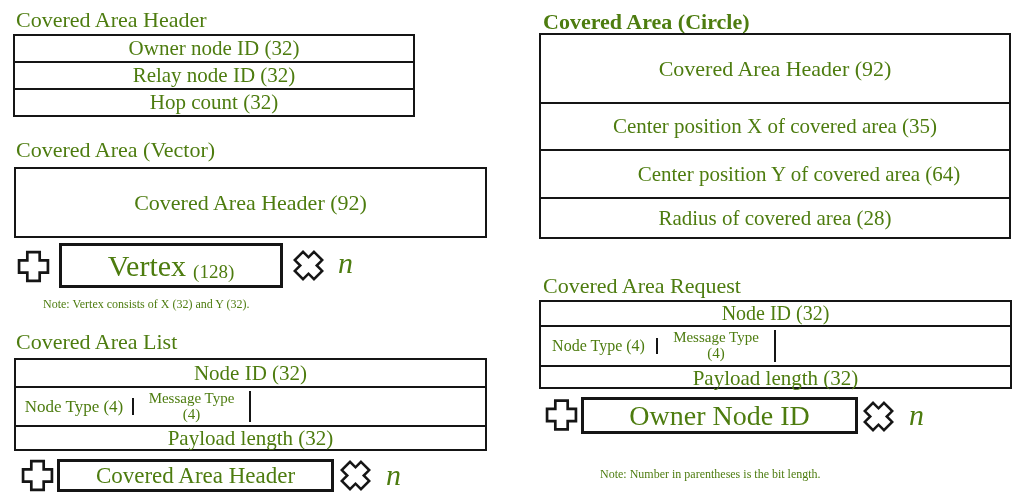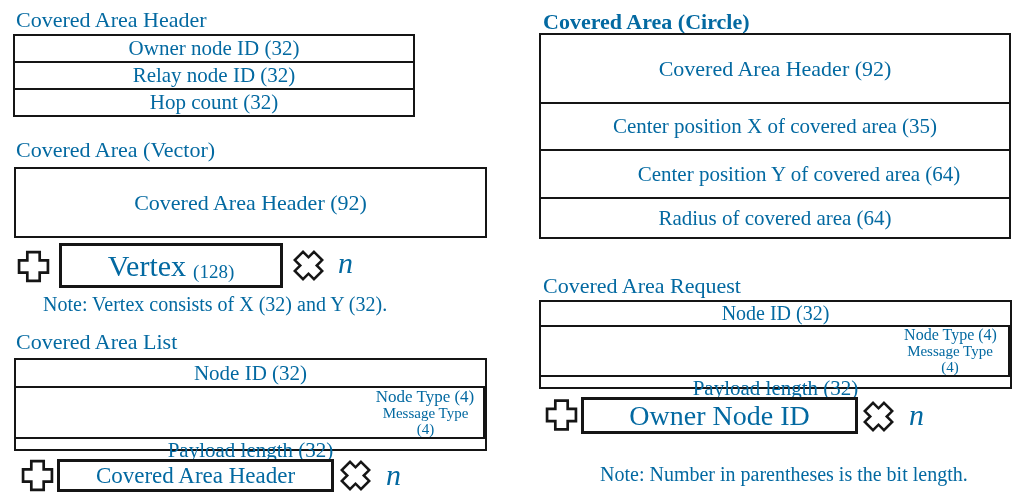--- a/index.html
+++ b/index.html
@@ -1,30 +1,30 @@
 <!DOCTYPE html>
 <html><head>
 <meta charset="utf-8">
 <style>
   html,body{margin:0;padding:0;background:#fff;}
   #stage{
     position:relative;width:1024px;height:503px;background:#fff;
-    font-family:"Liberation Serif","DejaVu Serif",serif;color:#0369a1;
+    font-family:"Liberation Serif","DejaVu Serif",serif;color:#4d7c0f;
     overflow:hidden;
   }
   .title{position:absolute;font-size:22px;line-height:24px;white-space:nowrap;}
   .fbox{position:absolute;border:2px solid #151515;background:#fff;display:flex;flex-direction:column;box-sizing:border-box;}
   .frow{display:flex;align-items:center;justify-content:center;white-space:nowrap;font-size:21px;line-height:1.05;}
   .frow + .frow{border-top:2px solid #151515;}
   .frow.grow{flex:1 1 auto;}
-  .splitrow{display:flex;flex-direction:column;align-items:flex-end;padding:0;}
+  .splitrow{display:flex;flex-direction:row;align-items:center;padding:0;}
   .cell{display:flex;flex-direction:column;align-items:center;justify-content:center;box-sizing:border-box;text-align:center;}
   .cell.divided{border-right:2px solid #151515;}
   .repeatbox{position:absolute;border:3px solid #151515;background:#fff;display:flex;align-items:center;justify-content:center;box-sizing:border-box;white-space:nowrap;}
-  .note{position:absolute;font-size:20px;line-height:22px;white-space:nowrap;}
+  .note{position:absolute;font-size:12px;line-height:22px;white-space:nowrap;}
   .nvar{position:absolute;font-style:italic;font-size:30px;line-height:30px;}
   .icon{position:absolute;display:block;}
   .icon svg{display:block;width:100%;height:100%;}
   .bits-small{font-size:19px;margin-left:7px;margin-top:12px;}
   .mt-line2{display:block;}
 </style>
 </head>
 <body>
 
 <div id="stage">
@@ -92,21 +92,21 @@
       </svg>
   </span>
   <div class="nvar" style="left:386px;top:460px;">n</div>
 
   <div class="title" style="left:543px;top:10px;font-weight:bold;">Covered Area (Circle)</div>
 
   <div class="fbox" style="left:539px;top:33px;width:472px;height:206px;">
     <div class="frow" style="flex:0 0 67px;font-size:22px;">Covered Area Header (92)</div>
     <div class="frow" style="flex:0 0 45px;">Center position X of covered area (35)</div>
     <div class="frow" style="flex:0 0 46px;padding-left:48px;">Center position Y of covered area (64)</div>
-    <div class="frow grow">Radius of covered area (64)</div>
+    <div class="frow grow">Radius of covered area (28)</div>
   </div>
 
   <div class="title" style="left:543px;top:274px;">Covered Area Request</div>
 
   <div class="fbox" style="left:539px;top:300px;width:473px;height:89px;">
     <div class="frow" style="flex:0 0 23px;font-size:20px;">Node ID (32)</div>
     <div class="frow splitrow" style="flex:0 0 38px;">
       <div class="cell divided" style="width:117px;font-size:16px;">Node Type (4)</div>
       <div class="cell divided" style="width:118px;font-size:15px;">
         <span>Message Type</span>

